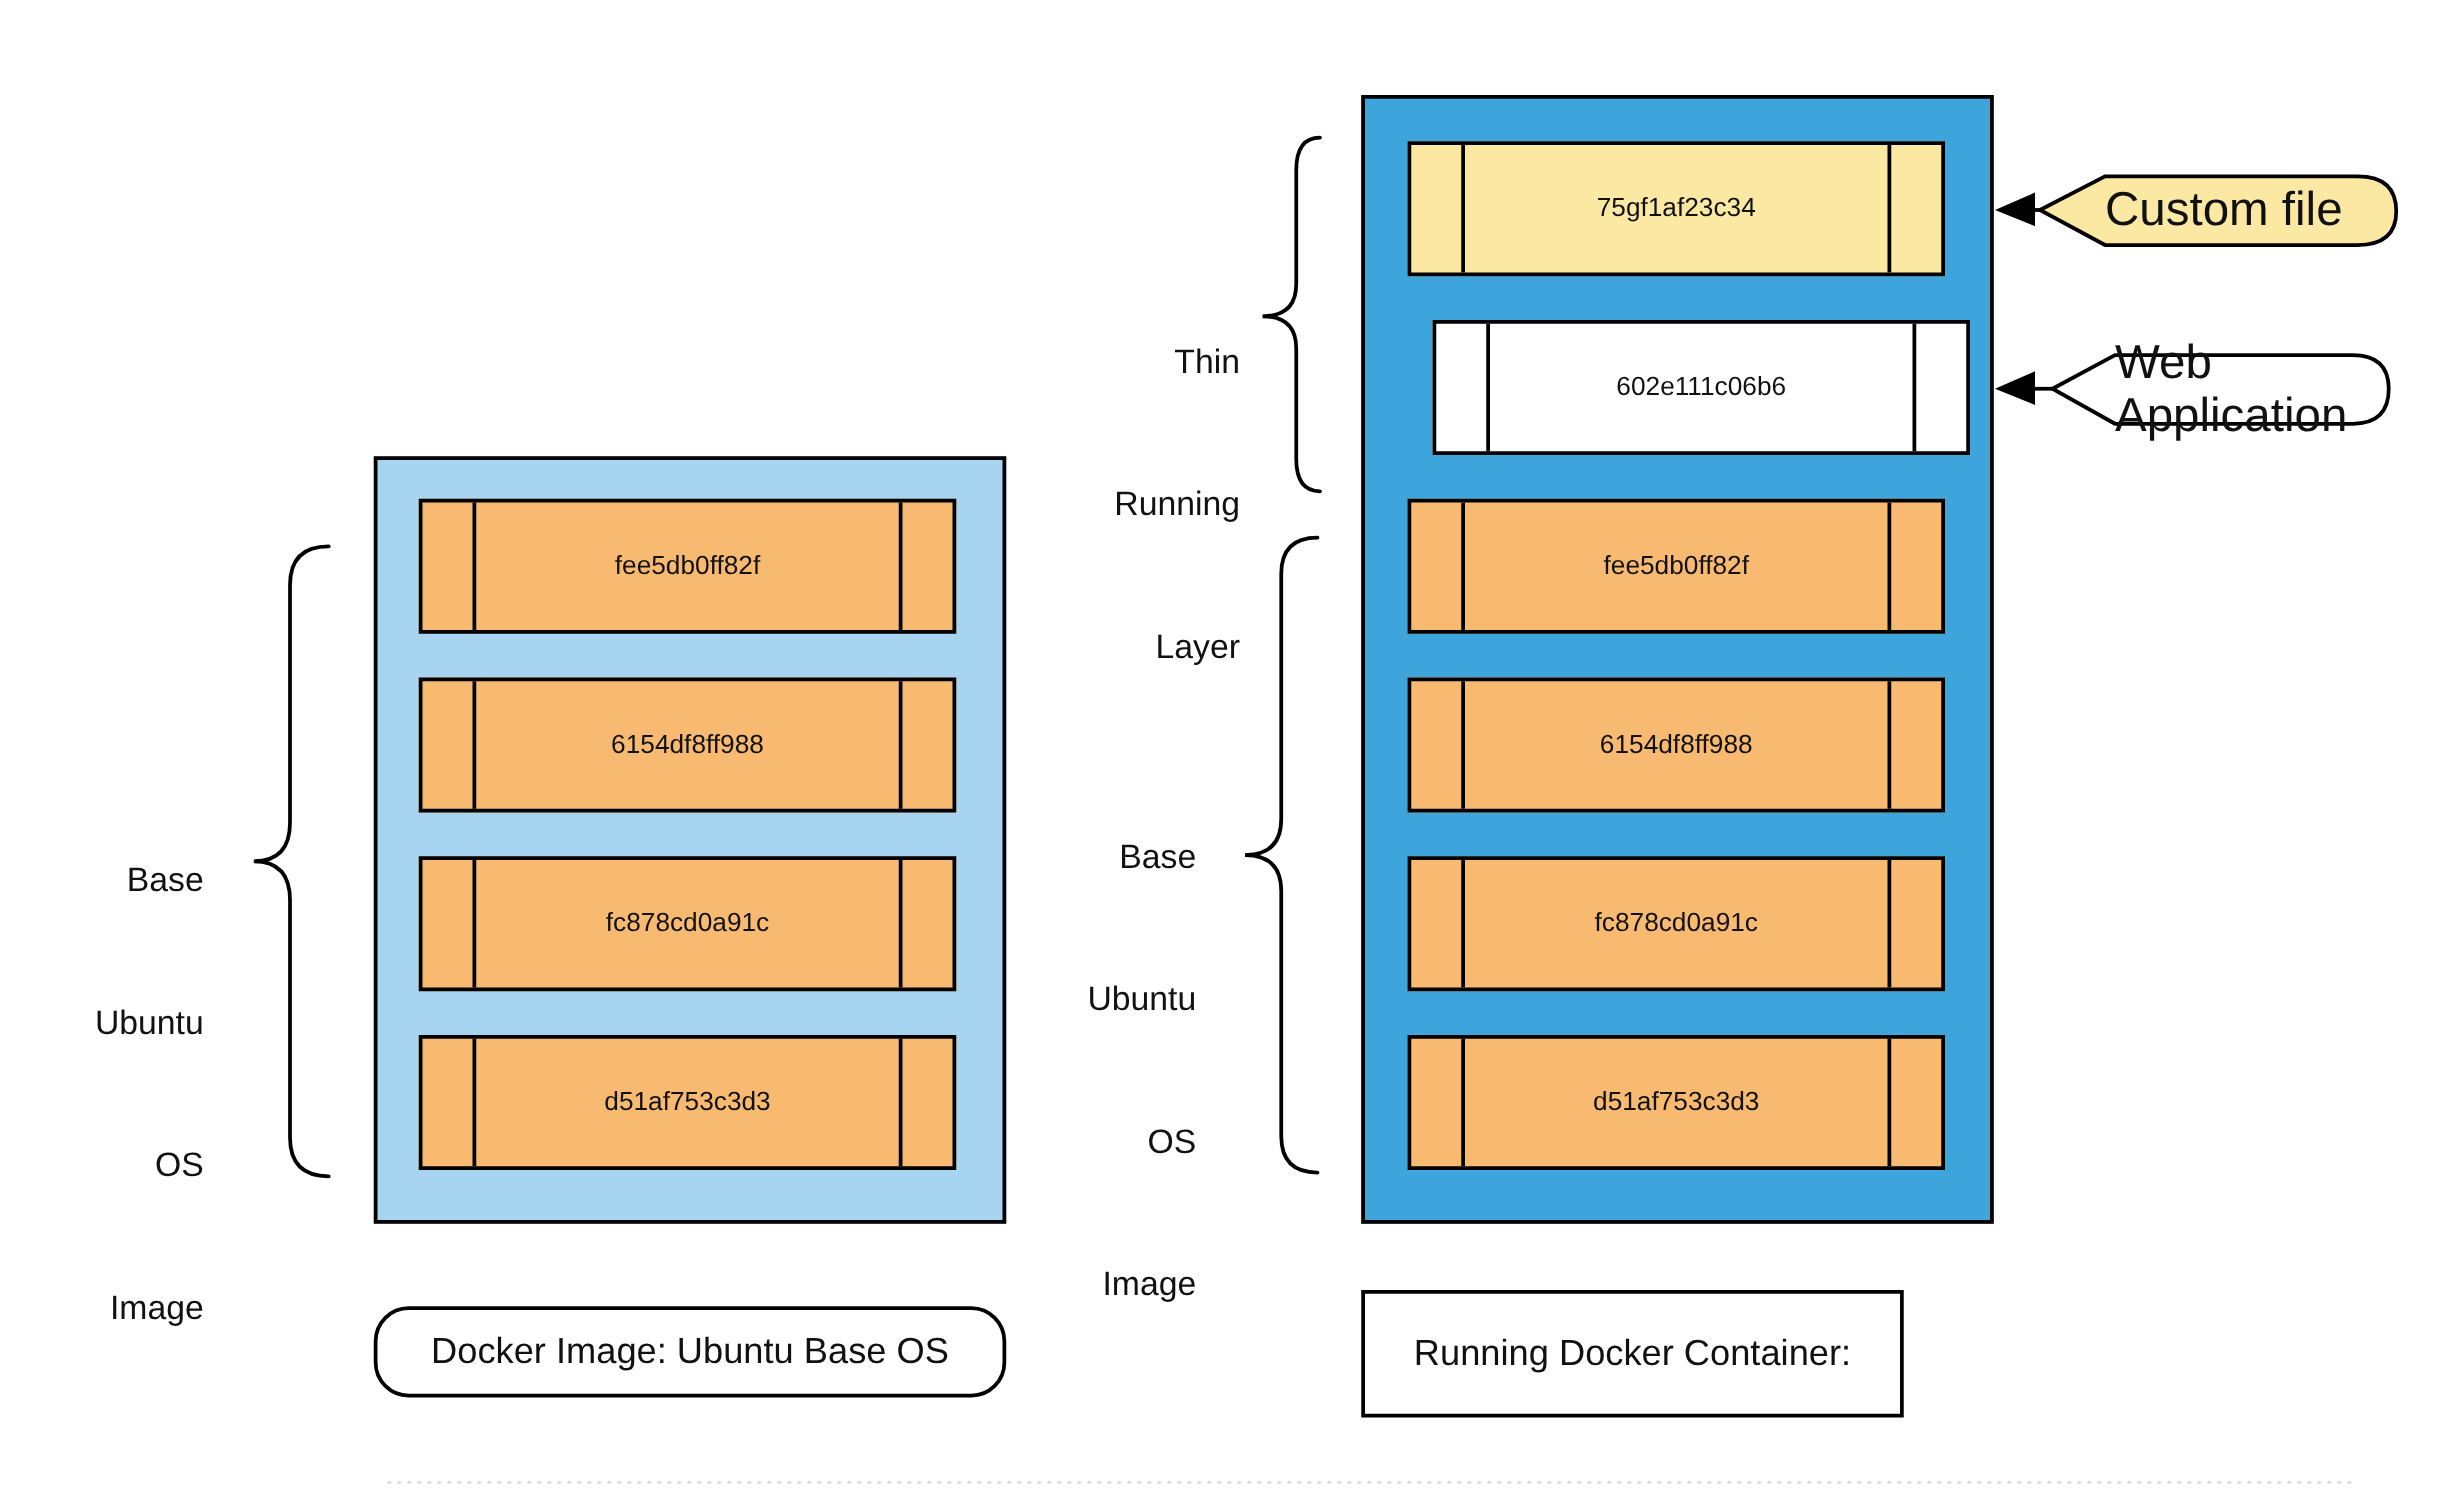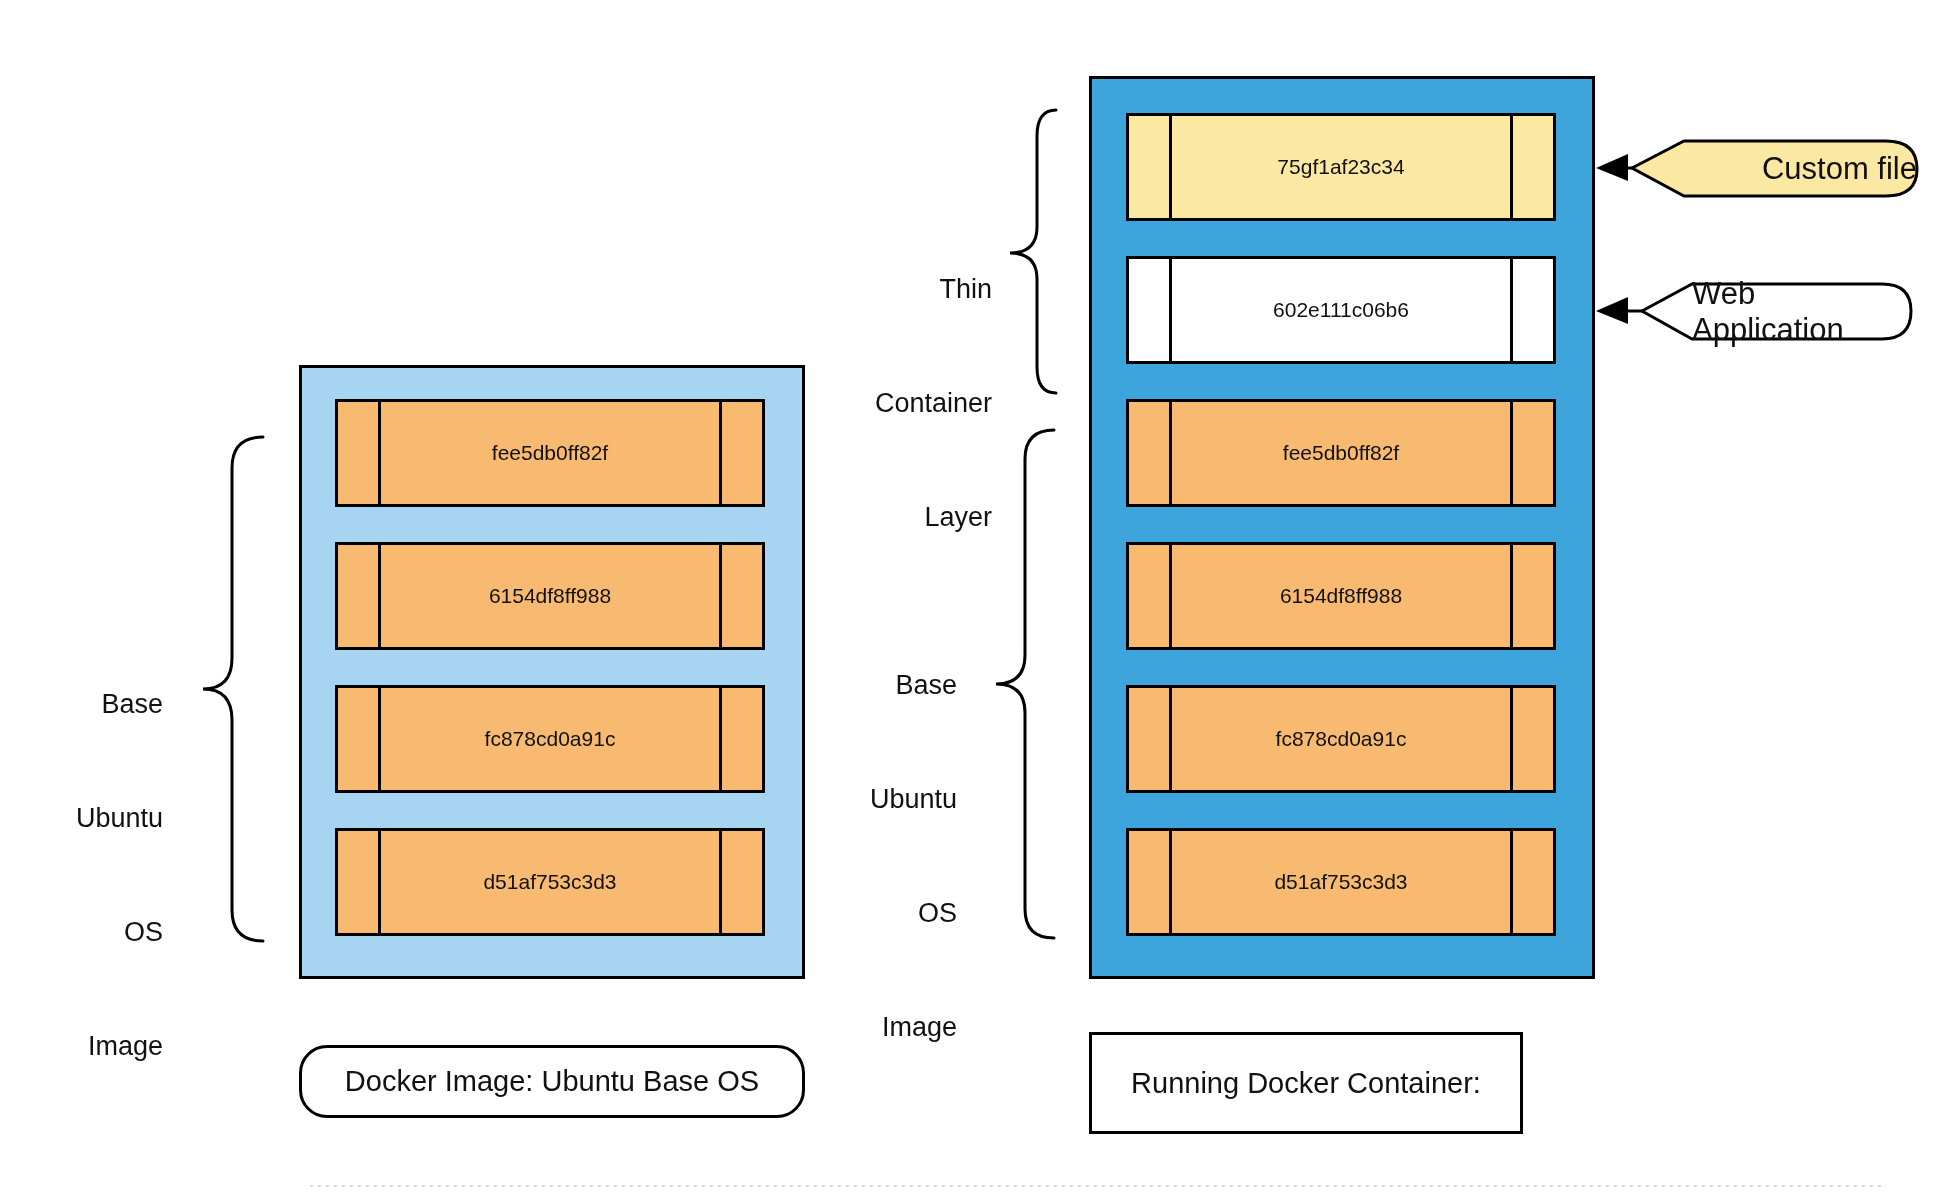--- a/index.html
+++ b/index.html
@@ -40,21 +40,21 @@
     position: absolute;
     top: 0; bottom: 0;
     width: 3px;
     background: #000;
   }
   .layer::before { left: 40px; }
   .layer::after  { right: 40px; }
   .layer.l-left  { left: 335px; }
   .layer.l-right { left: 1126px; }
   .layer.yellow  { background: #FBE8A3; }
-  .layer.white   { background: #FFFFFF; }
+  .layer.white   { background: #FFFFFF; margin-left: 20px; }
 
   
   .caption-box {
     position: absolute;
     border: 3px solid #000;
     box-sizing: border-box;
     background: #ffffff;
     display: flex;
     flex-direction: column;
     align-items: center;
@@ -76,22 +76,22 @@
   }
   #left-brace-label  { left: 23px;  top: 609px; width: 140px; }
   #thin-brace-label  { left: 792px; top: 194px; width: 200px; }
   #right-brace-label { left: 757px; top: 590px; width: 200px; }
 
   
   .callout-label {
     position: absolute;
     display: flex;
     align-items: center;
-    justify-content: flex-end;
-    font-size: 31px;
+    justify-content: flex-start;
+    font-size: 38px;
   }
   #custom-file-label { left: 1684px; top: 141px; width: 233px; height: 55px; }
   #web-app-label     { left: 1692px; top: 284px; width: 219px; height: 55px; }
 
   #overlay-svg {
     position: absolute;
     left: 0; top: 0;
     width: 1956px;
     height: 1192px;
     pointer-events: none;
@@ -163,21 +163,21 @@
   </div>
   <div class="layer l-right" style="top:685px">
     <span>fc878cd0a91c</span>
   </div>
   <div class="layer l-right" style="top:828px">
     <span>d51af753c3d3</span>
   </div>
 
   <div id="thin-brace-label" class="brace-label">
     <div>Thin</div>
-    <div>Container</div>
+    <div>Running</div>
     <div>Layer</div>
   </div>
 
   <div id="right-brace-label" class="brace-label">
     <div>Base</div>
     <div>Ubuntu</div>
     <div>OS</div>
     <div>Image</div>
   </div>
 

